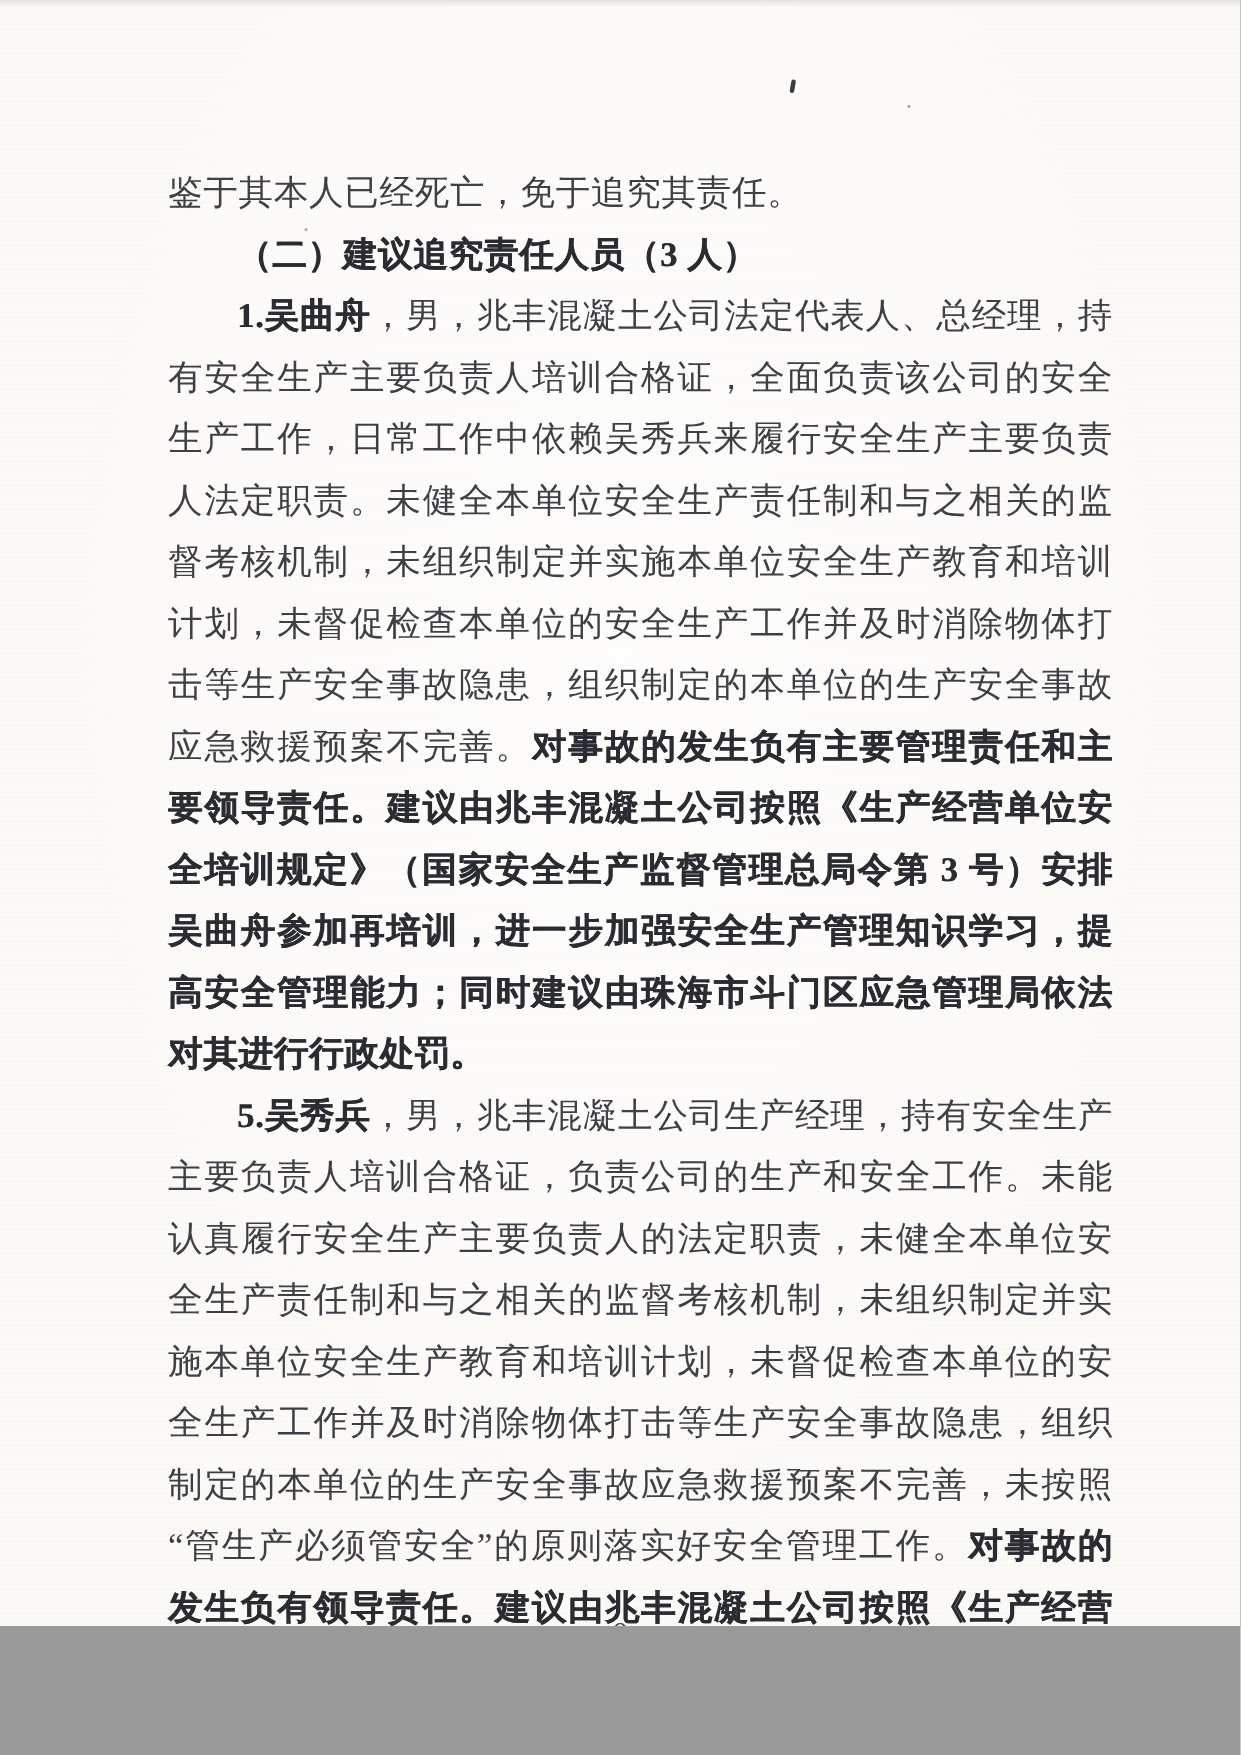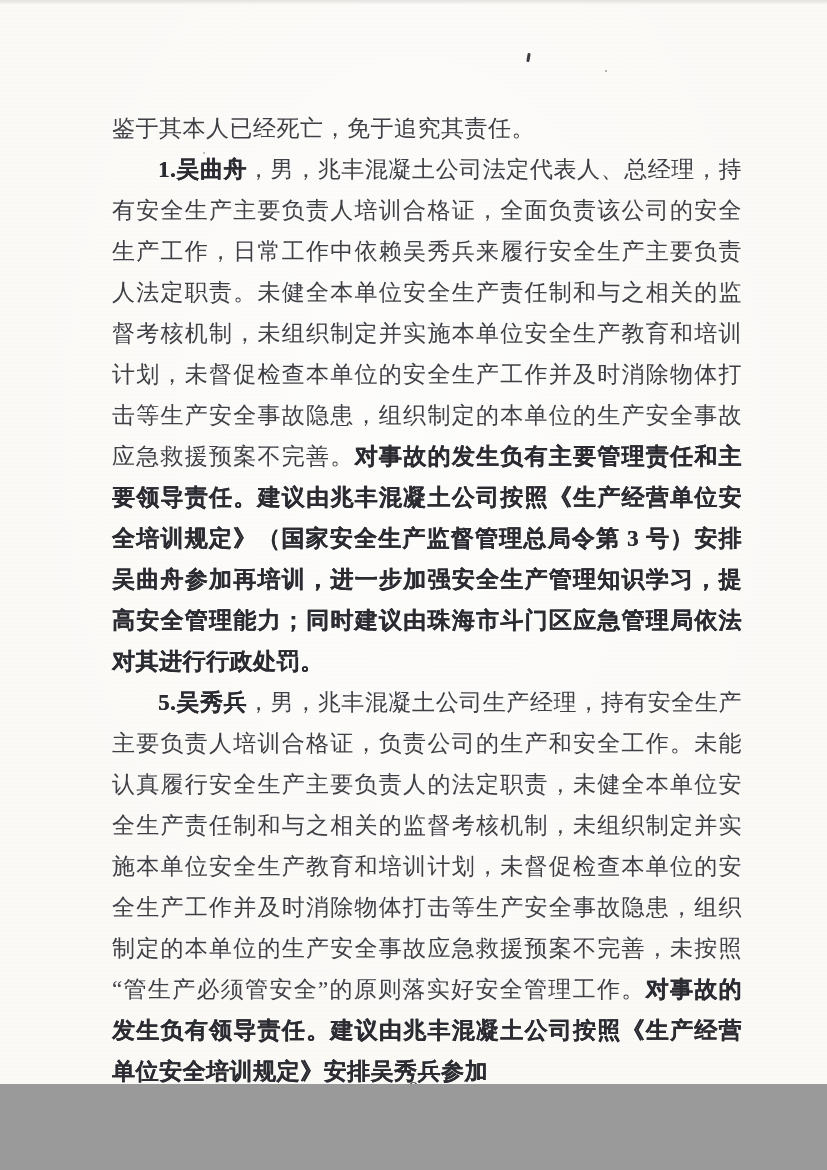--- a/index.html
+++ b/index.html
@@ -89,18 +89,19 @@
 <body>
 
 <div class="page">
 
   <div class="speck speck-tick"></div>
   <div class="speck speck-dot-1"></div>
   <div class="speck speck-dot-2"></div>
 
   <main class="doc-body">
       <p class="block paragraph"><span class="run">鉴于其本人已经死亡，免于追究其责任。</span></p>
+      <p class="block heading indent"><span class="run bold">（二）建议追究责任人员（3 人）</span></p>
       <p class="block paragraph indent"><span class="run bold">1.吴曲舟</span><span class="run">，男，兆丰混凝土公司法定代表人、总经理，持有安全生产主要负责人培训合格证，全面负责该公司的安全生产工作，日常工作中依赖吴秀兵来履行安全生产主要负责人法定职责。未健全本单位安全生产责任制和与之相关的监督考核机制，未组织制定并实施本单位安全生产教育和培训计划，未督促检查本单位的安全生产工作并及时消除物体打击等生产安全事故隐患，组织制定的本单位的生产安全事故应急救援预案不完善。</span><span class="run bold">对事故的发生负有主要管理责任和主要领导责任。建议由兆丰混凝土公司按照《生产经营单位安全培训规定》（国家安全生产监督管理总局令第 3 号）安排吴曲舟参加再培训，进一步加强安全生产管理知识学习，提高安全管理能力；同时建议由珠海市斗门区应急管理局依法对其进行行政处罚。</span></p>
       <p class="block paragraph indent"><span class="run bold">5.吴秀兵</span><span class="run">，男，兆丰混凝土公司生产经理，持有安全生产主要负责人培训合格证，负责公司的生产和安全工作。未能认真履行安全生产主要负责人的法定职责，未健全本单位安全生产责任制和与之相关的监督考核机制，未组织制定并实施本单位安全生产教育和培训计划，未督促检查本单位的安全生产工作并及时消除物体打击等生产安全事故隐患，组织制定的本单位的生产安全事故应急救援预案不完善，未按照“管生产必须管安全”的原则落实好安全管理工作。</span><span class="run bold">对事故的发生负有领导责任。建议由兆丰混凝土公司按照《生产经营单位安全培训规定》安排吴秀兵参加</span></p>
     </main>
 
   <footer class="page-footer">- 8 -</footer>
 </div>
 
 </body></html>

